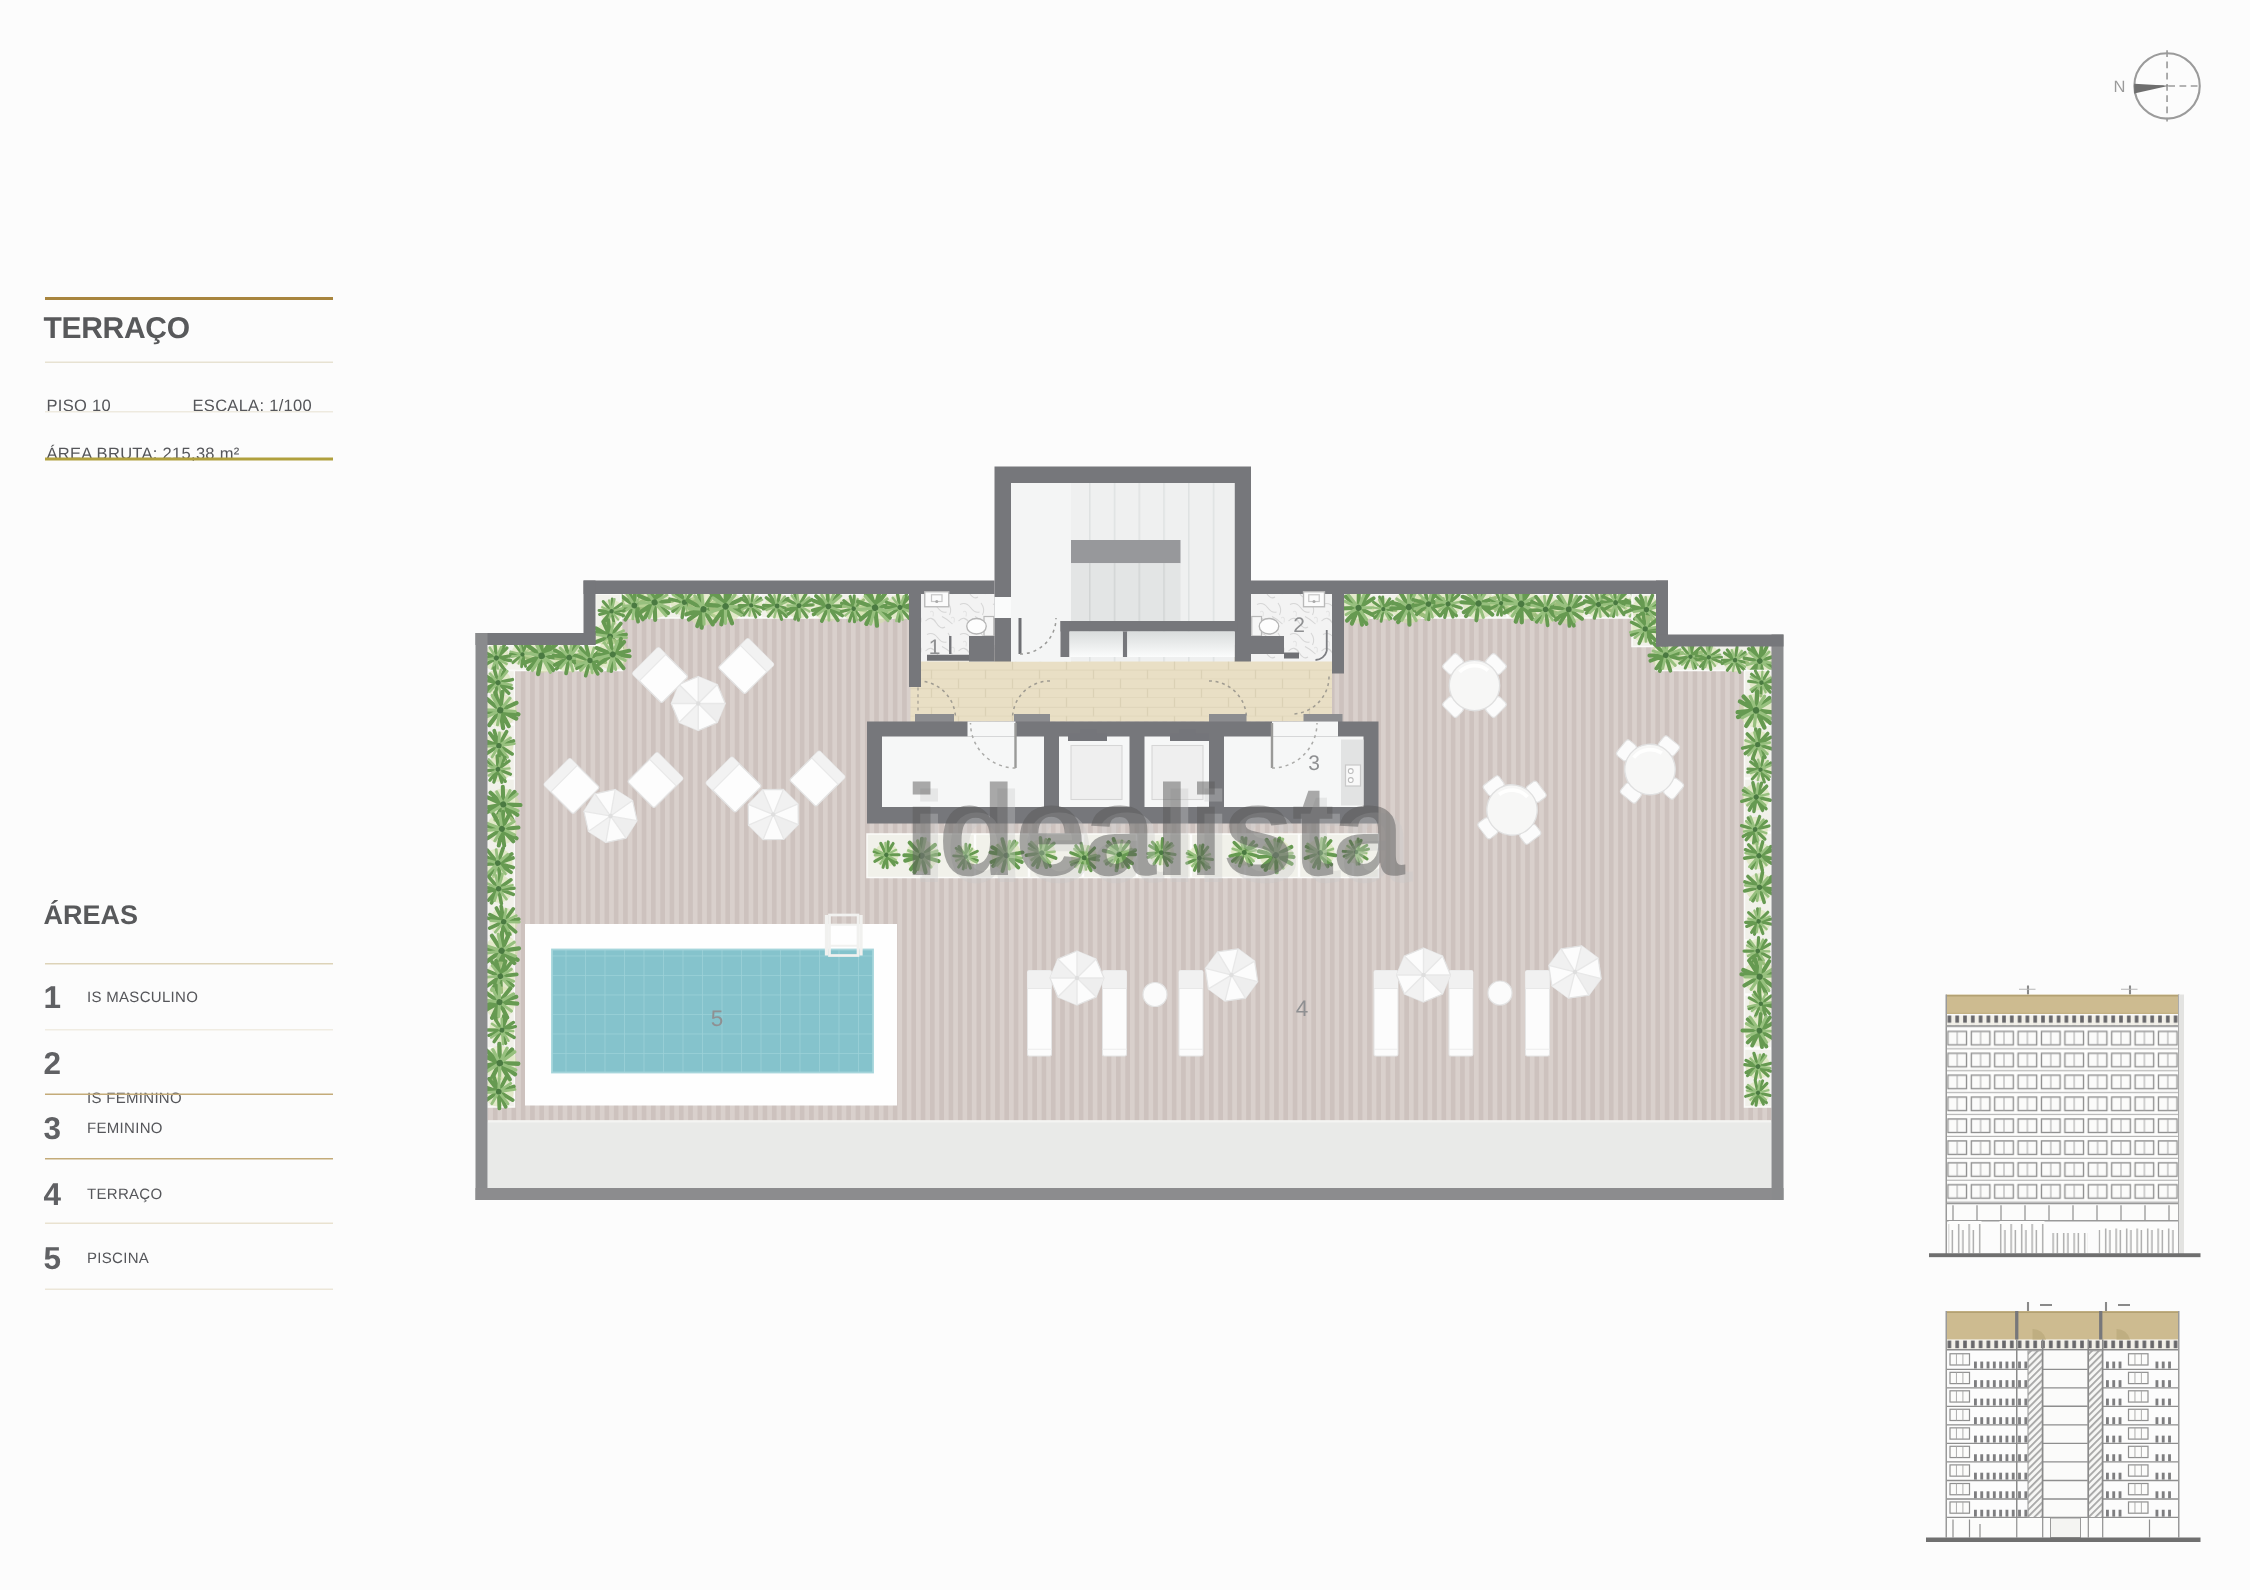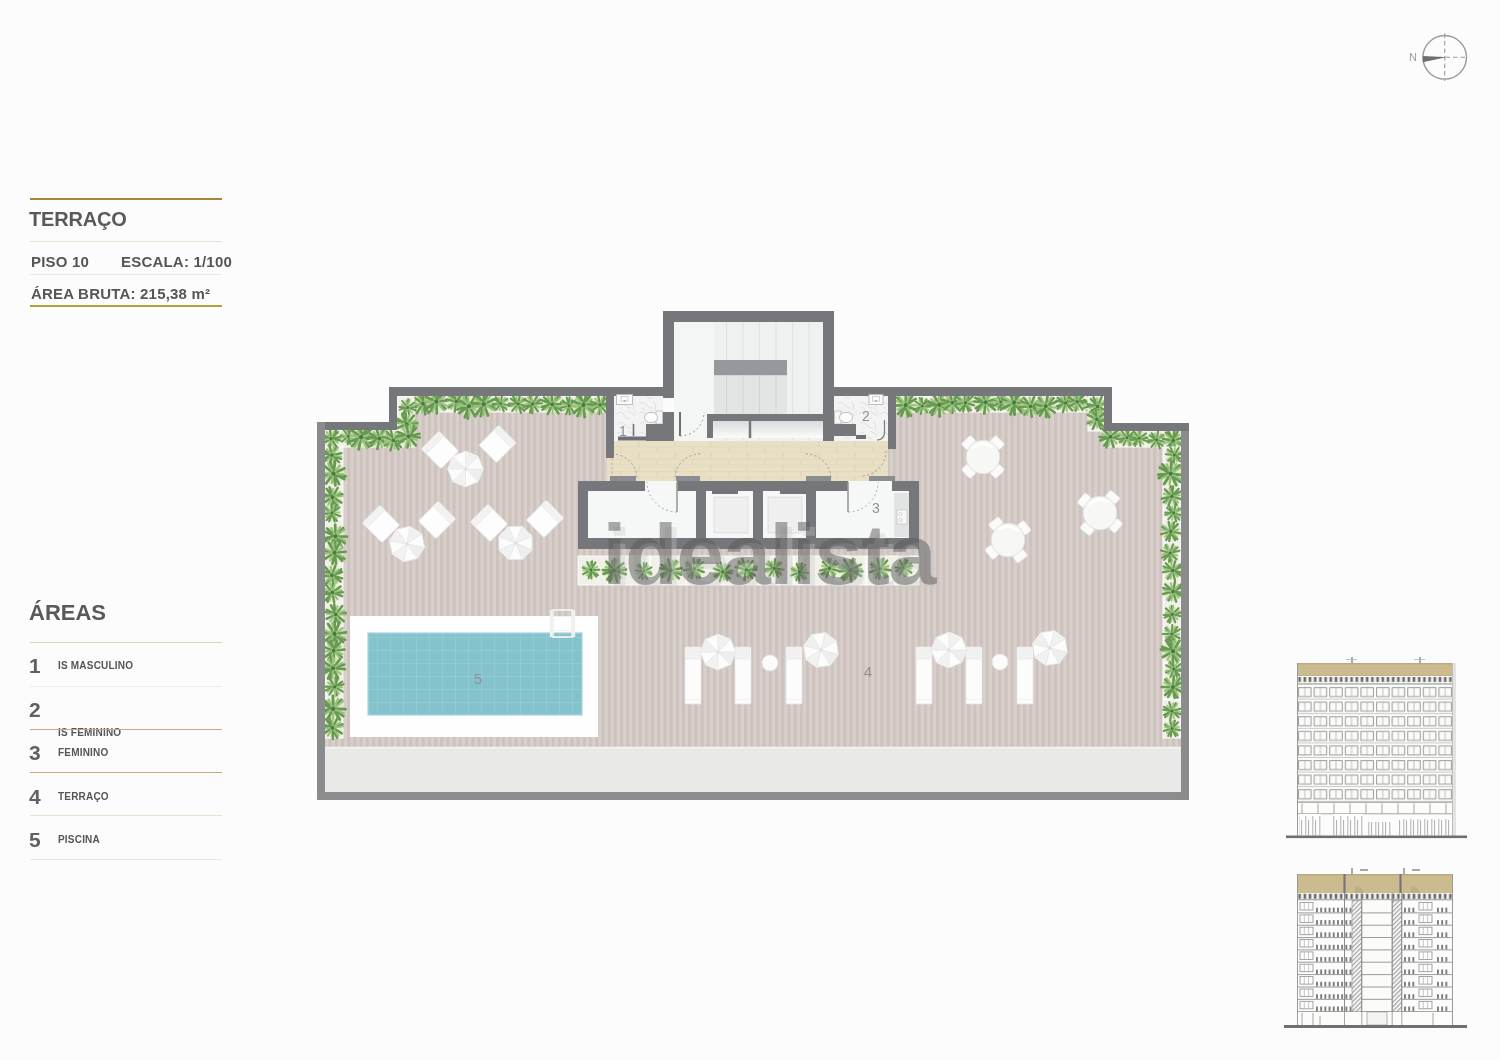--- a/index.html
+++ b/index.html
@@ -1,46 +1,46 @@
 <!DOCTYPE html>
 <html><head><meta charset="utf-8">
 <title>Terraco</title>
 <style>
 html,body{margin:0;padding:0;background:#ffffff;}
 text{-webkit-font-smoothing:antialiased;}
 .page{position:relative;width:1500px;height:1060px;background:#fcfcfc;font-family:"Liberation Sans",sans-serif;overflow:hidden;}
 .hd{color:#58595b;font-weight:bold;}
-.sm{color:#55565a;font-weight:bold;font-size:15px;letter-spacing:0.2px;}
+.sm{color:#55565a;font-weight:normal;font-size:11px;letter-spacing:0.2px;margin-top:12px;}
 .goldline{position:absolute;left:30px;width:192px;height:0;border-top:2px solid #a8853e;}
 .thinline{position:absolute;left:30px;width:192px;height:0;}
 .num{position:absolute;left:29px;color:#606164;font-weight:bold;font-size:21px;}
-.lbl{position:absolute;left:58px;color:#55565a;font-weight:bold;font-size:10px;letter-spacing:0.2px;}
+.lbl{position:absolute;left:58px;color:#55565a;font-weight:normal;font-size:10px;letter-spacing:0.2px;}
 .wm{position:absolute;left:590px;top:505px;width:345px;color:rgba(90,90,90,0.5);font-weight:bold;
 font-size:86px;letter-spacing:-1.3px;font-family:"Liberation Sans",sans-serif;text-shadow:5px 5px 0 rgba(200,200,200,0.35);text-align:right;}
 </style></head>
 <body>
 <div class="page">
 
 <div class="goldline" style="top:198px"></div>
 
 <div class="hd" style="position:absolute;left:29px;top:208px;font-size:20px;letter-spacing:-0.2px">TERRAÇO</div>
 
 <div class="thinline" style="top:241px;border-top:1px solid #e7e2d2"></div>
 
 <div class="sm" style="position:absolute;left:31px;top:253px">PISO 10</div>
 
-<div class="sm" style="position:absolute;left:40px;top:253px;width:192px;text-align:right">ESCALA: 1/100</div>
+<div class="sm" style="position:absolute;left:16px;top:253px;width:192px;text-align:right">ESCALA: 1/100</div>
 
 <div class="thinline" style="top:274px;border-top:1px solid #eeeadf"></div>
 
 <div class="sm" style="position:absolute;left:31px;top:285px">ÁREA BRUTA: 215,38 m²</div>
 
 <div class="goldline" style="top:305px;border-top:2px solid #b0a03e"></div>
 
-<div class="hd" style="position:absolute;left:29px;top:600px;font-size:22px;letter-spacing:0px">ÁREAS</div>
+<div class="hd" style="position:absolute;left:29px;top:600px;font-size:18px;letter-spacing:0px">ÁREAS</div>
 
 <div class="thinline" style="top:642px;border-top:1.4px solid #ddd3b8"></div>
 
 <div class="num" style="top:654px">1</div>
 
 <div class="lbl" style="top:660px">IS MASCULINO</div>
 
 <div class="thinline" style="top:686px;border-top:1px solid #f0ece2"></div>
 
 <div class="num" style="top:697.5px">2</div>

